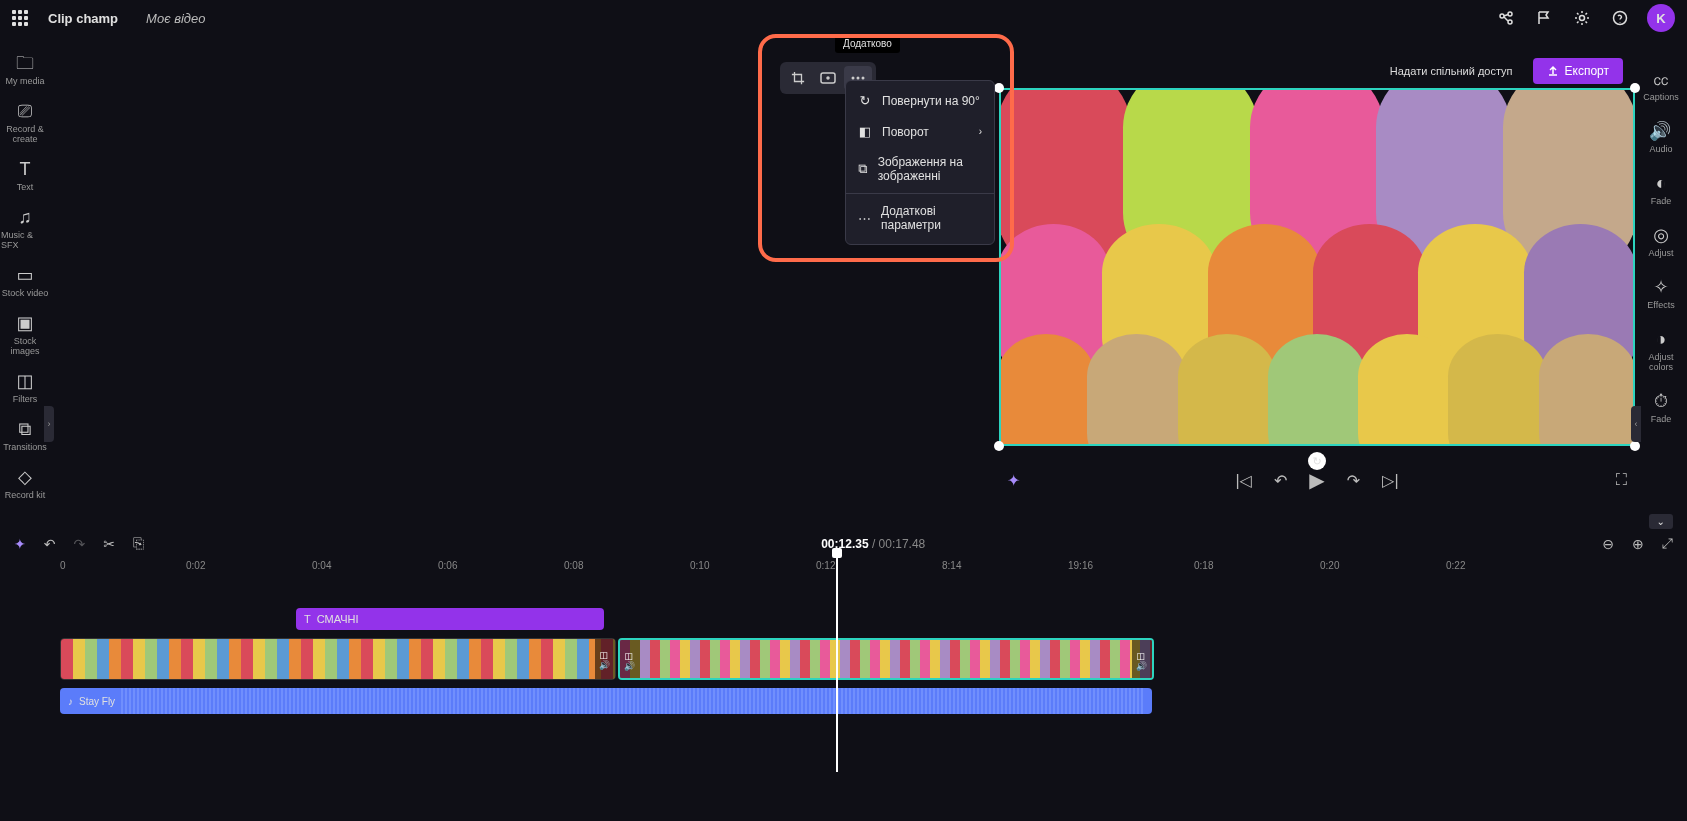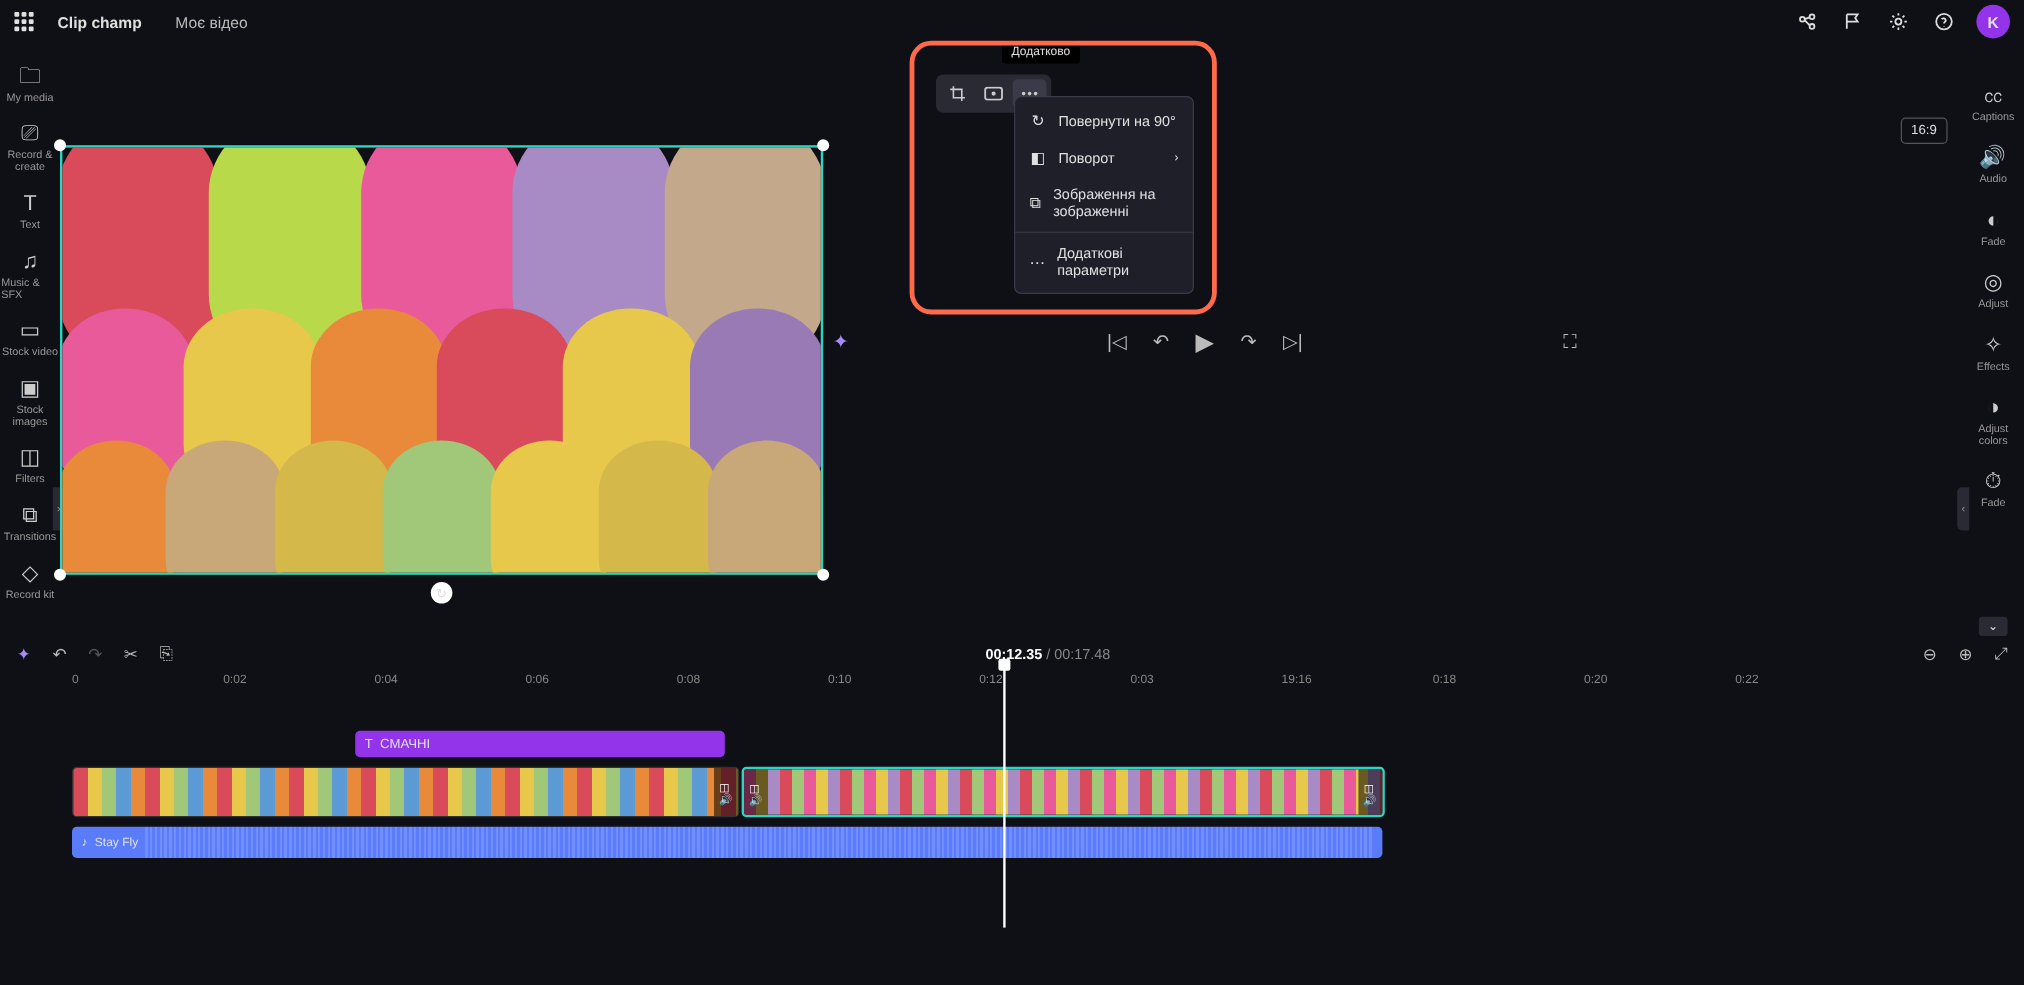--- a/index.html
+++ b/index.html
@@ -22,21 +22,21 @@
 .app-grid {
   width: 16px; height: 16px;
   display: grid;
   grid-template-columns: repeat(3, 4px);
   grid-template-rows: repeat(3, 4px);
   gap: 2px;
   margin-right: 20px;
 }
 .app-grid span { background: #e0e0e0; border-radius: 1px; }
 .brand { font-weight: 600; margin-right: 28px; }
-.proj-name { color: #bbb; }
+.proj-name { color: #bbb; font-style: italic; }
 .header-spacer { flex: 1; }
 .hdr-icon {
   width: 30px; height: 30px;
   display: flex; align-items: center; justify-content: center;
   margin: 0 4px; cursor: pointer; color: #ddd;
 }
 .avatar {
   width: 28px; height: 28px; border-radius: 50%;
   background: #9333ea; display: flex; align-items: center; justify-content: center;
   font-size: 13px; font-weight: 600; margin-left: 8px;
@@ -71,22 +71,22 @@
   top: 370px;
   width: 10px; height: 36px;
   background: #2a2a35;
   border-radius: 0 4px 4px 0;
   display: flex; align-items: center; justify-content: center;
   font-size: 9px; color: #999;
 }
 .canvas-area {
   flex: 1;
   display: flex;
-  flex-direction: row;
-  align-items: center;
+  flex-direction: column;
+  align-items: flex-end;
   position: relative;
 }
 .top-actions {
   position: absolute;
   top: 22px;
   right: 12px;
   display: flex;
   align-items: center;
   gap: 8px;
 }
@@ -499,20 +499,29 @@
         <span class="dd-icon">⧉</span>
         <span>Зображення на зображенні</span>
       </div>
       <div class="dd-sep"></div>
       <div class="dd-item">
         <span class="dd-icon">⋯</span>
         <span>Додаткові параметри</span>
       </div>
     </div>
 
+    <div class="top-actions">
+      <button class="btn-share">Надати спільний доступ</button>
+      <button class="btn-export">
+        <svg width="12" height="12" viewBox="0 0 12 12" fill="none" stroke="currentColor" stroke-width="1.5">
+            <path d="M6 9V2M3 5l3-3 3 3M2 10h8"></path>
+          </svg>
+        <span>Експорт</span>
+      </button>
+    </div>
     <div class="aspect-badge">16:9</div>
 
     <div class="preview-wrap">
       <div class="preview">
         <div class="macaron-row row1">
           <div class="mac" style="background:#d94a5a"></div>
           <div class="mac" style="background:#b8d94a"></div>
           <div class="mac" style="background:#e85a9a"></div>
           <div class="mac" style="background:#a88bc4"></div>
           <div class="mac" style="background:#c4a88b"></div>
@@ -609,21 +618,21 @@
   </div>
 
   <div class="ruler">
     <span style="left:0px">0</span>
     <span style="left:126px">0:02</span>
     <span style="left:252px">0:04</span>
     <span style="left:378px">0:06</span>
     <span style="left:504px">0:08</span>
     <span style="left:630px">0:10</span>
     <span style="left:756px">0:12</span>
-    <span style="left:882px">0:03</span>
+    <span style="left:882px">8:14</span>
     <span style="left:1008px">19:16</span>
     <span style="left:1134px">0:18</span>
     <span style="left:1260px">0:20</span>
     <span style="left:1386px">0:22</span>
   </div>
 
   <div class="tracks">
     <div class="track-text">
       <span>T</span>
       <span>СМАЧНІ</span>

